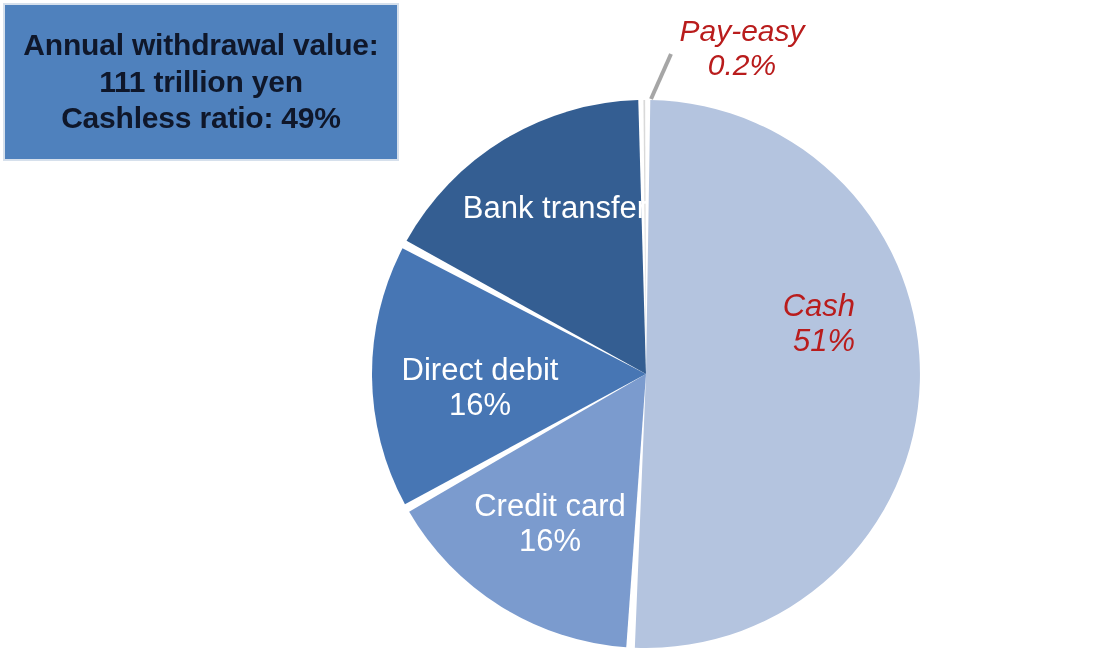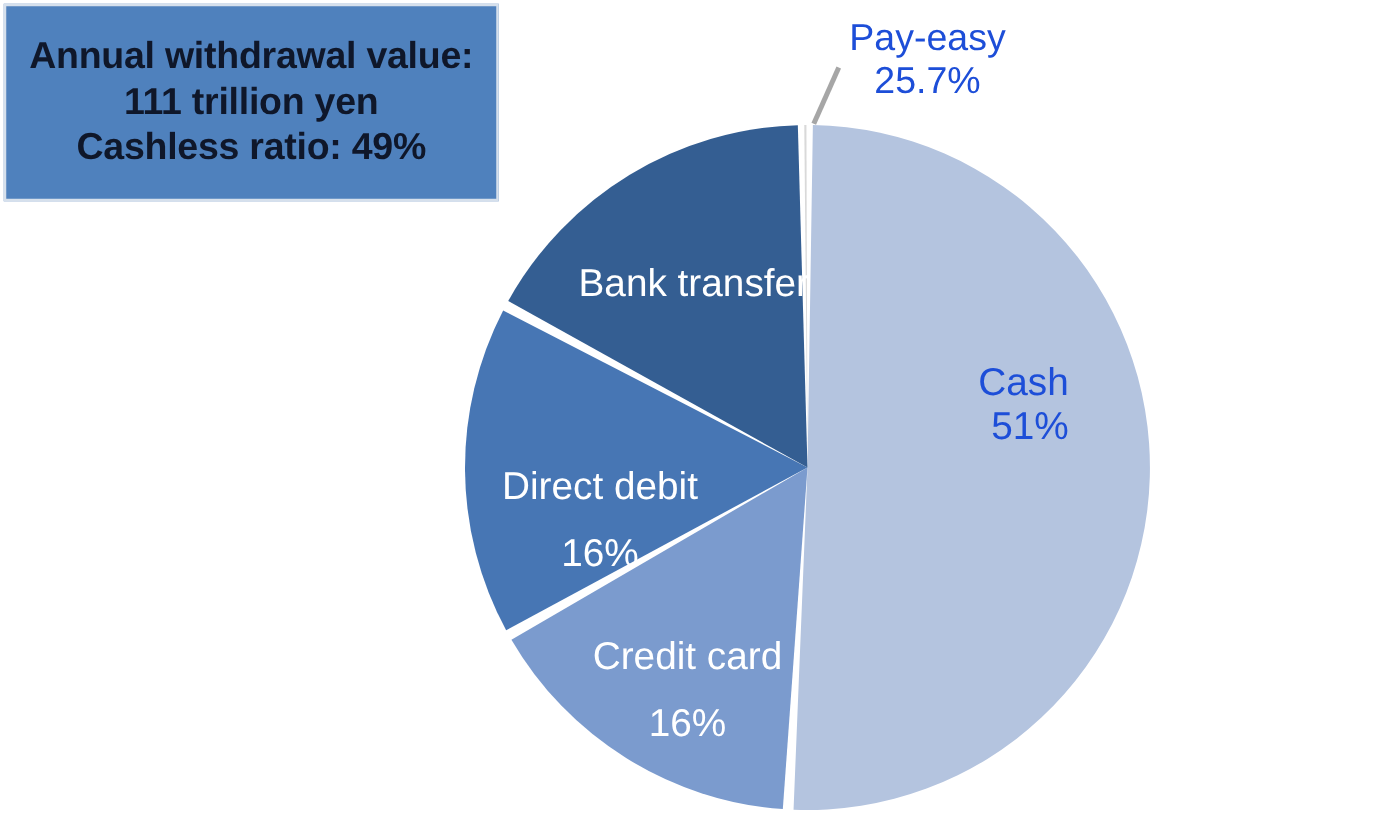--- a/index.html
+++ b/index.html
@@ -60,23 +60,23 @@
     white-space: nowrap;
     line-height: 1.14;
     pointer-events: none;
   }
   .slice-label .lbl-name,
   .slice-label .lbl-value {
     display: block;
     font-size: 31px;
   }
   .label-light .lbl-name,
-  .label-light .lbl-value { color: #ffffff; margin-top: 19px; }
+  .label-light .lbl-value { color: #ffffff; }
   .label-dark .lbl-name,
-  .label-dark .lbl-value { color: #1d4ed8; }
+  .label-dark .lbl-value { color: #b91c1c; font-style: italic; }
 
   #label-cash          { left: 665px; top: 288px; width: 190px; text-align: right; }
   #label-bank-transfer { left: 455px; top: 190px; width: 200px; }
   #label-direct-debit  { left: 385px; top: 352px; width: 190px; }
   #label-credit-card   { left: 455px; top: 488px; width: 190px; }
   #label-pay-easy      { left: 662px;  top: 14px;  width: 160px; }
   #label-pay-easy .lbl-name,
   #label-pay-easy .lbl-value { font-size: 30px; }
 </style>
 </head>
@@ -115,16 +115,16 @@
     <span class="lbl-name">Direct debit</span>
     <span class="lbl-value">16%</span>
   </div>
 
   <div class="slice-label label-light" id="label-bank-transfer">
     <span class="lbl-name">Bank transfer</span>
   </div>
 
   <div class="slice-label label-dark" id="label-pay-easy">
     <span class="lbl-name">Pay-easy</span>
-    <span class="lbl-value">25.7%</span>
+    <span class="lbl-value">0.2%</span>
   </div>
 
 </div>
 
 </body></html>

